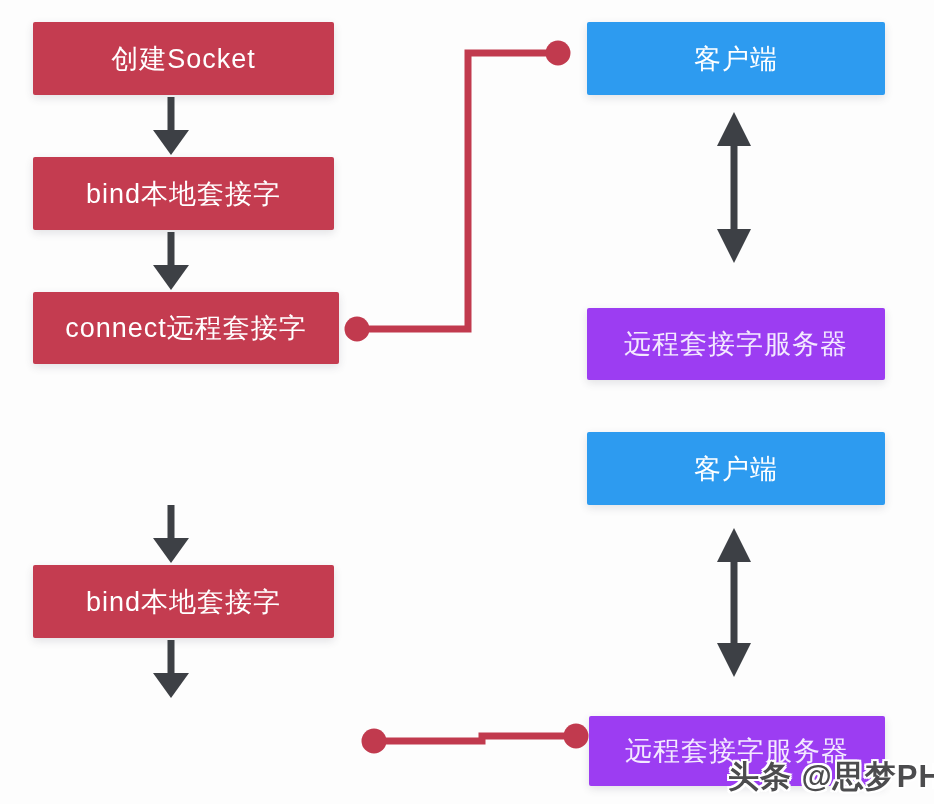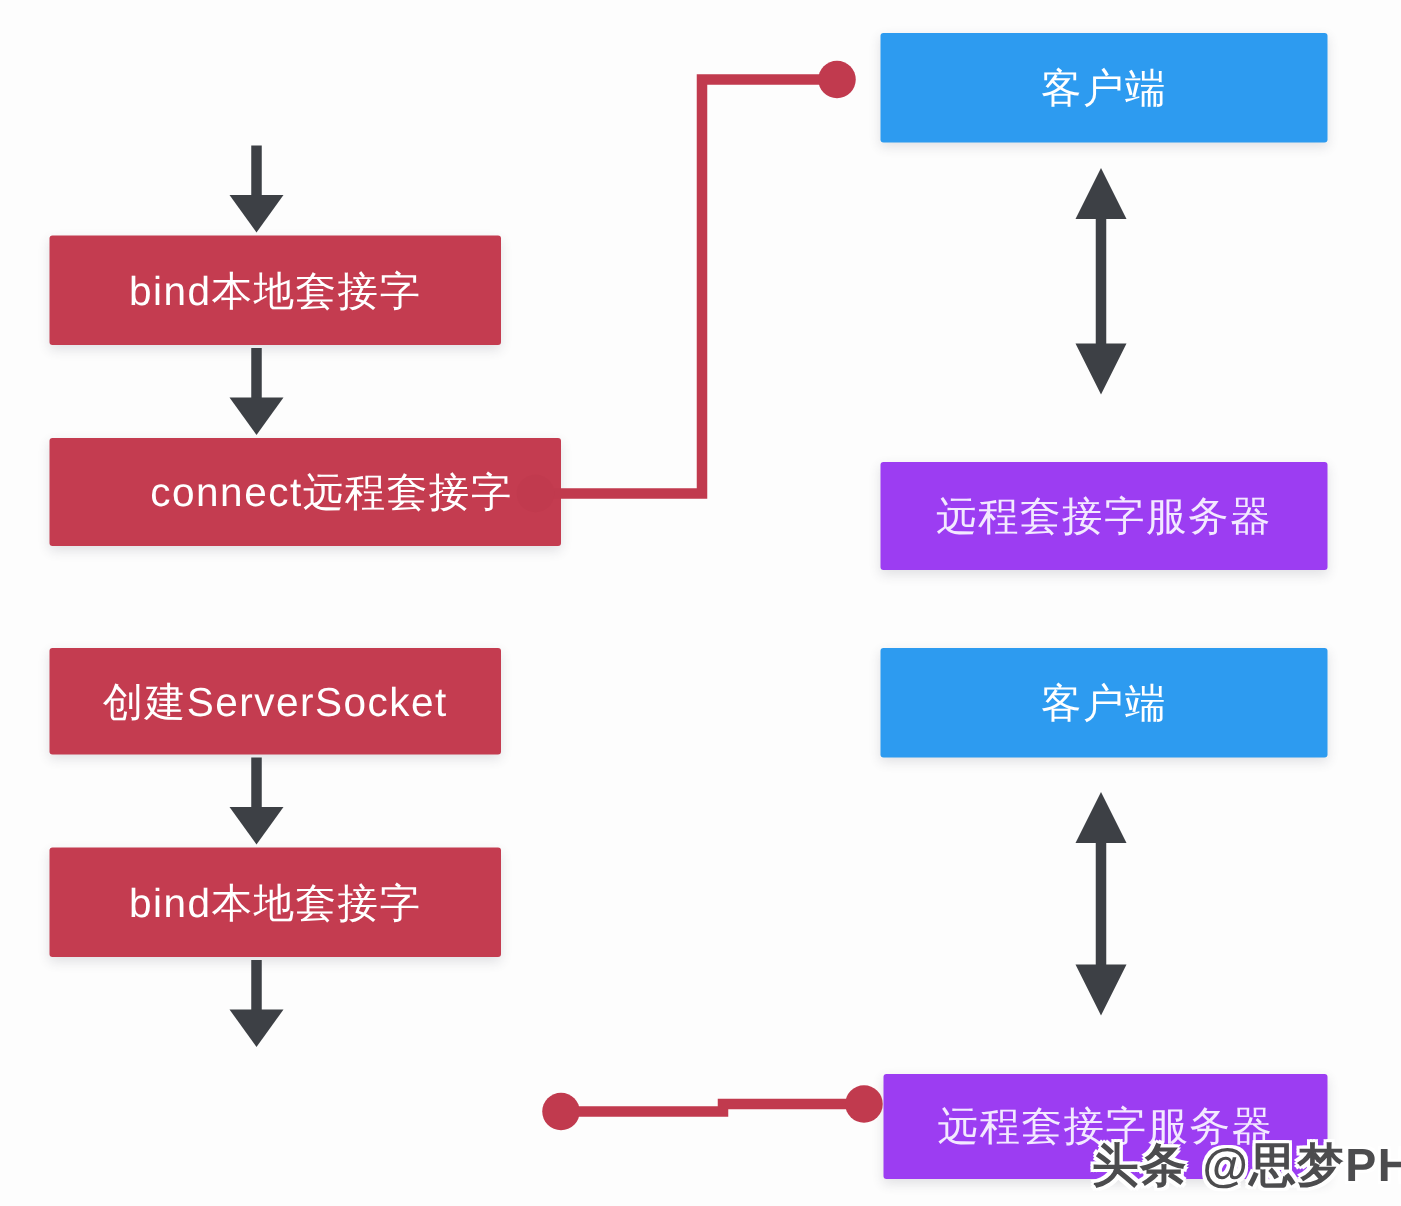--- a/index.html
+++ b/index.html
@@ -62,26 +62,26 @@
        0   -2px 0 #fff, 0    2px 0 #fff,
       -2px  0   0 #fff, 2px  0   0 #fff;
     white-space:nowrap;
   }
 </style>
 </head>
 <body>
 
 <div class="canvas">
 
+  <div class="box step" style="left:33px;top:22px;width:301px;height:73px;">创建Socket</div>
 
   <div class="box step" style="left:33px;top:157px;width:301px;height:73px;">bind本地套接字</div>
 
-  <div class="box step" style="left:33px;top:292px;width:306px;height:72px;padding-left:35px;">connect远程套接字</div>
+  <div class="box step" style="left:33px;top:292px;width:306px;height:72px;">connect远程套接字</div>
 
-  <div class="box step" style="left:33px;top:432px;width:301px;height:71px;">创建ServerSocket</div>
 
   <div class="box step" style="left:33px;top:565px;width:301px;height:73px;">bind本地套接字</div>
 
 
   <div class="box client" style="left:587px;top:22px;width:298px;height:73px;">客户端</div>
 
   <div class="box server" style="left:587px;top:292px;width:298px;height:72px;">远程套接字服务器</div>
 
   <div class="box client" style="left:587px;top:432px;width:298px;height:73px;">客户端</div>
 

